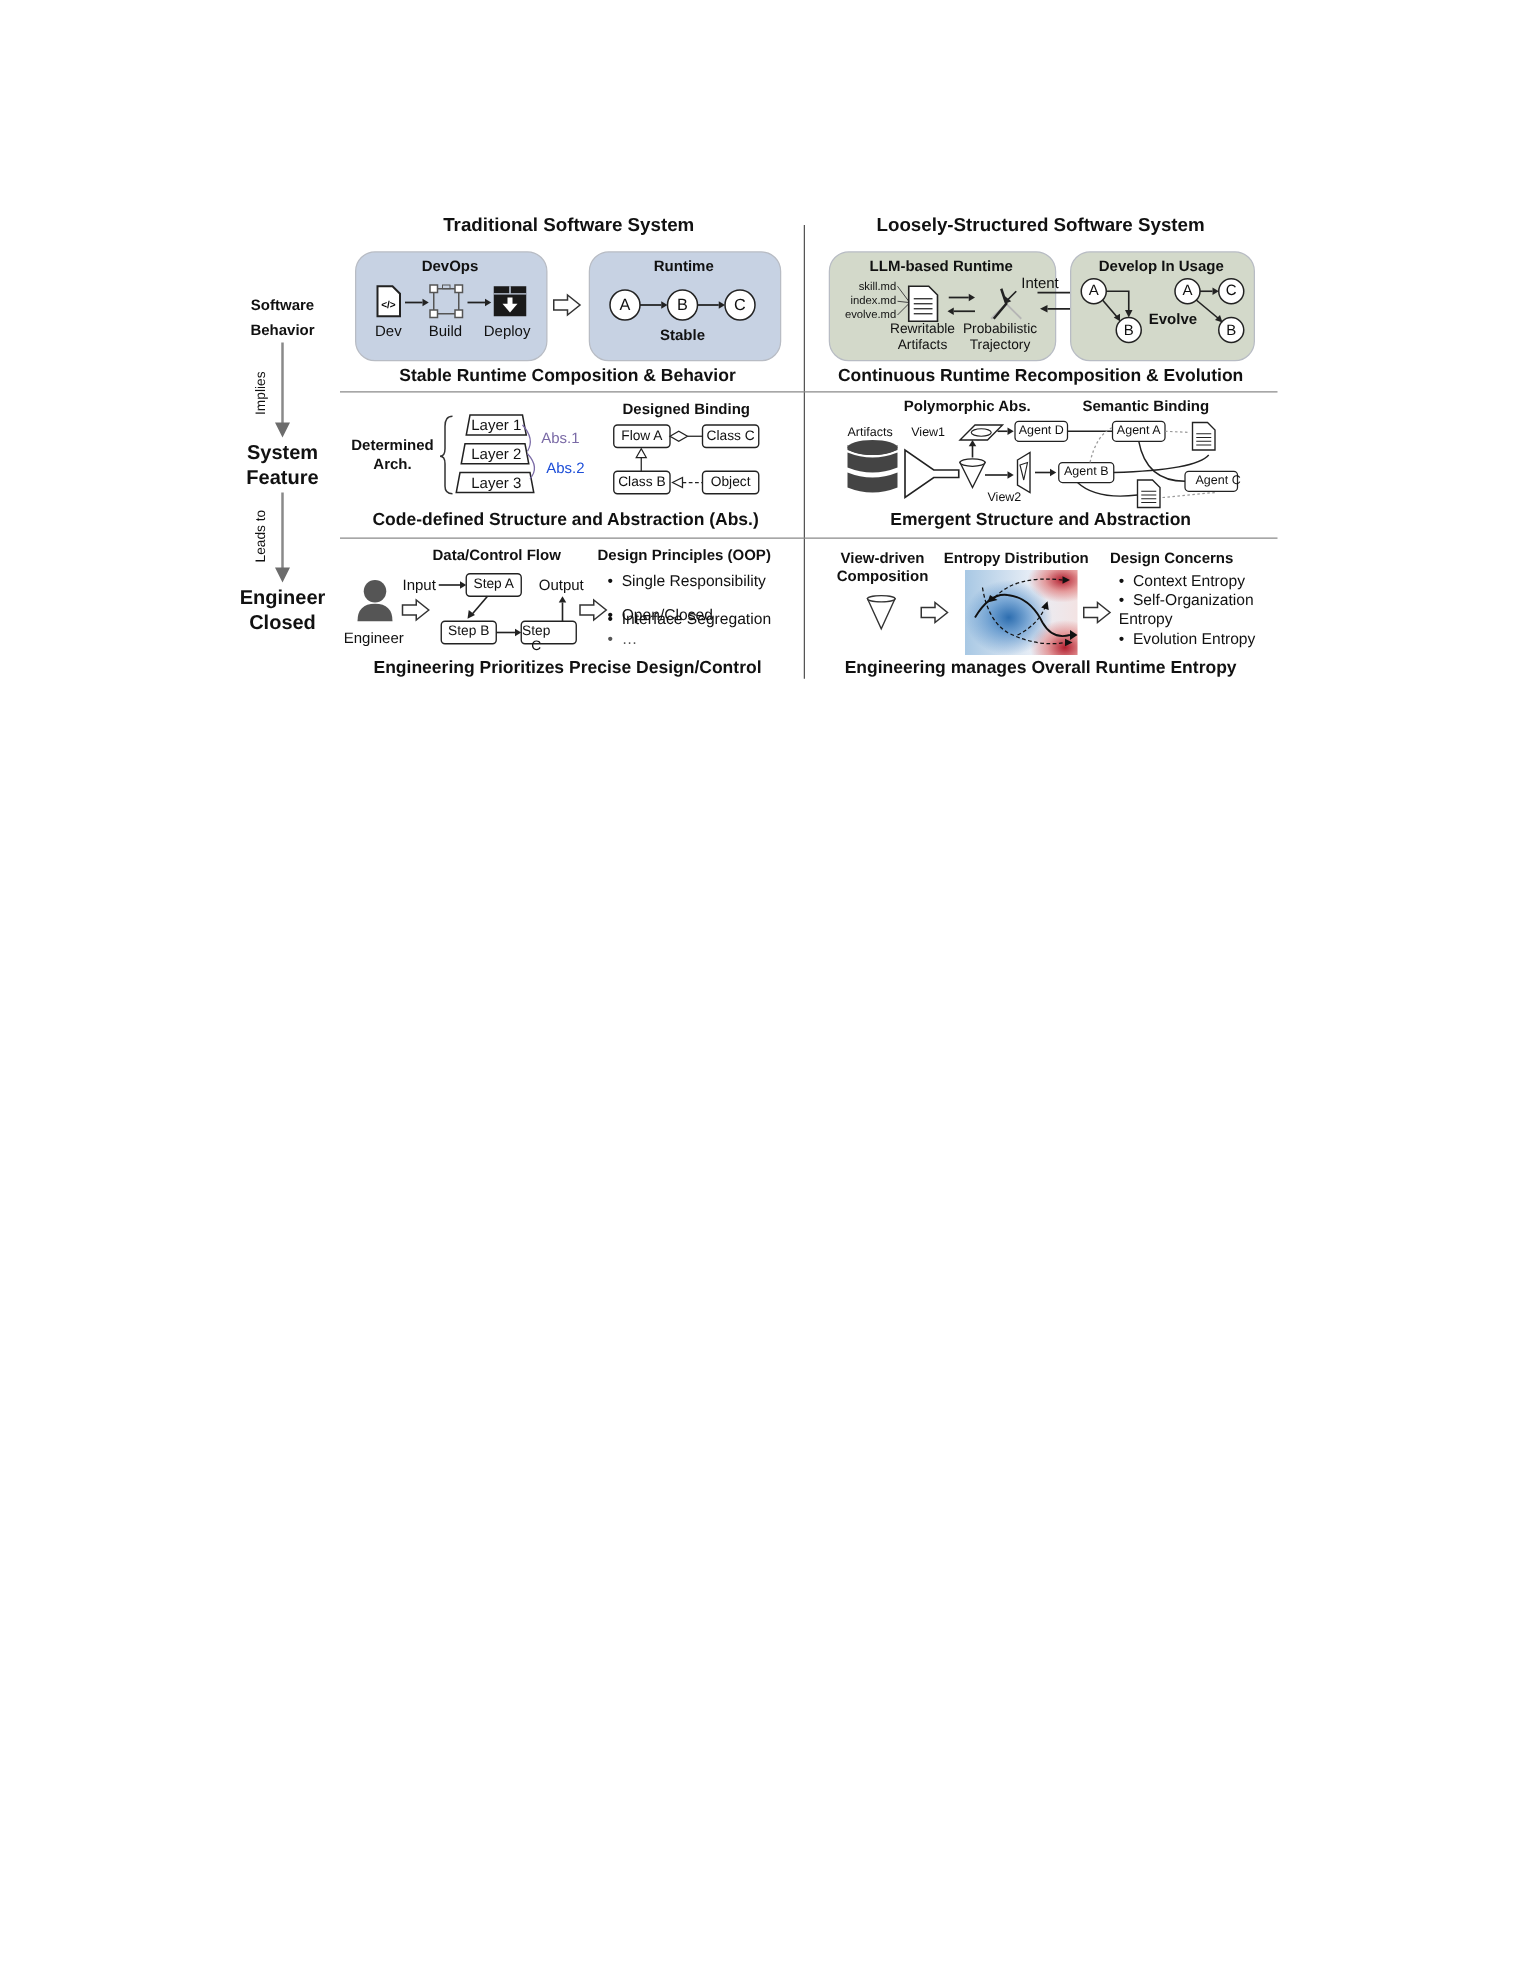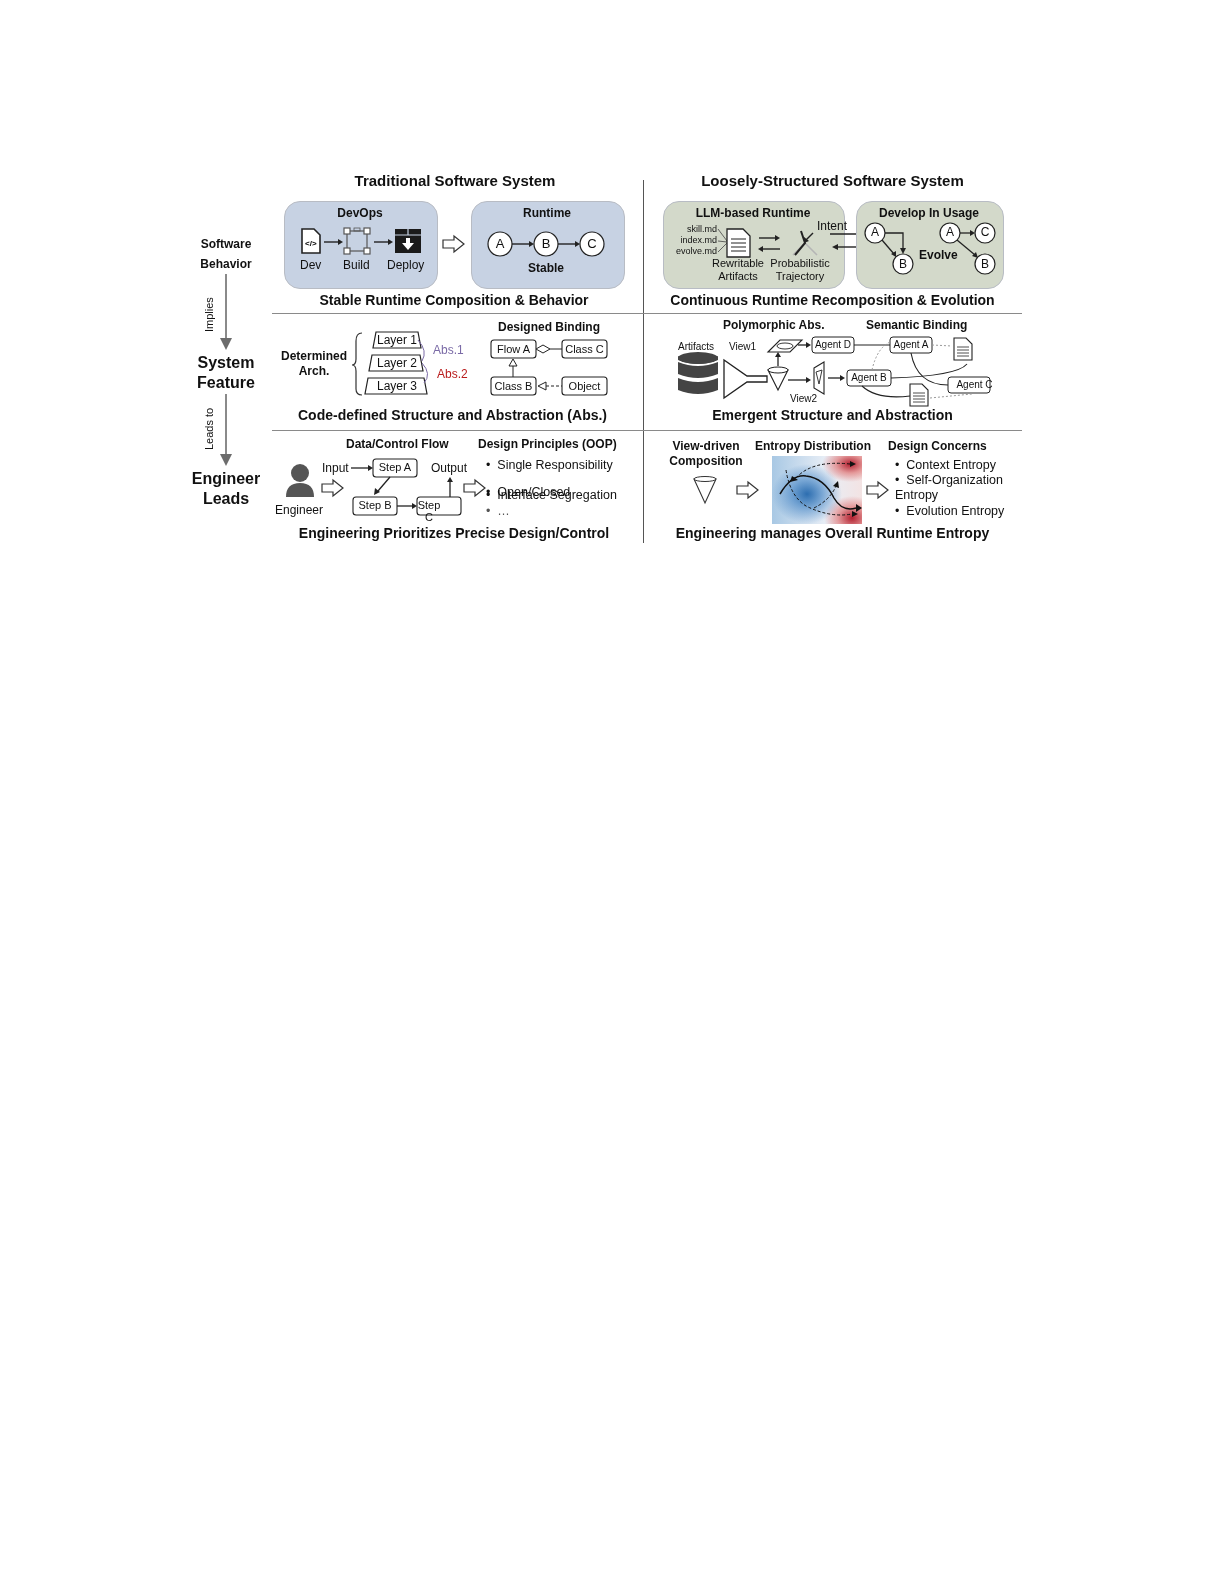--- a/index.html
+++ b/index.html
@@ -35,21 +35,21 @@
 <div class="abs b ctr" style="left:180px;top:234px;width:92px;font-size:12px;line-height:20px;">
   <div>Software</div>
   <div>Behavior</div>
 </div>
 <div class="abs b ctr" style="left:180px;top:353px;width:92px;font-size:16px;line-height:20px;">
   <div>System</div>
   <div>Feature</div>
 </div>
 <div class="abs b ctr" style="left:180px;top:469px;width:92px;font-size:16px;line-height:20px;">
   <div>Engineer</div>
-  <div>Leads</div>
+  <div>Closed</div>
 </div>
 
 <svg style="left:220px;top:274px;" width="14" height="80">
   <line x1="6" y1="0" x2="6" y2="66" stroke="#8a8a8a" stroke-width="2"></line>
   <polygon points="0,64 12,64 6,76" fill="#6c6c6c"></polygon>
 </svg>
 <div class="abs t11" style="left:200px;top:296px;width:30px;height:40px;">
   <div style="transform:rotate(-90deg);transform-origin:left top;position:absolute;left:3px;top:36px;white-space:nowrap;">Implies</div>
 </div>
 <svg style="left:220px;top:394px;" width="14" height="75">
@@ -198,21 +198,21 @@
   <polygon points="24,1 66,1 69,17 21,17" fill="#fff" stroke="#222" stroke-width="1.2"></polygon>
   <polygon points="20,24 68,24 71,40 17,40" fill="#fff" stroke="#222" stroke-width="1.2"></polygon>
   <polygon points="16,47 72,47 75,63 13,63" fill="#fff" stroke="#222" stroke-width="1.2"></polygon>
   <path d="M66,9 Q76,20 70,30" fill="none" stroke="#7a6aa6" stroke-width="1"></path>
   <path d="M70,32 Q80,43 72,52" fill="none" stroke="#7a6aa6" stroke-width="1"></path>
 </svg>
 <div class="abs t12 ctr" style="left:374px;top:333px;width:46px;">Layer 1</div>
 <div class="abs t12 ctr" style="left:374px;top:356px;width:46px;">Layer 2</div>
 <div class="abs t12 ctr" style="left:374px;top:379px;width:46px;">Layer 3</div>
 <div class="abs t12" style="left:433px;top:343px;color:#7a6aa6;">Abs.1</div>
-<div class="abs t12" style="left:437px;top:367px;color:#b91c1c;">Abs.2</div>
+<div class="abs t12" style="left:437px;top:367px;color:#1d4ed8;">Abs.2</div>
 
 <div class="abs b t12 ctr" style="left:486px;top:320px;width:126px;">Designed Binding</div>
 <svg style="left:490px;top:338px;" width="120" height="60">
   <rect x="1" y="2" width="45" height="18" rx="3" fill="#fff" stroke="#222" stroke-width="1.1"></rect>
   <rect x="72" y="2" width="45" height="18" rx="3" fill="#fff" stroke="#222" stroke-width="1.1"></rect>
   <rect x="1" y="39" width="45" height="18" rx="3" fill="#fff" stroke="#222" stroke-width="1.1"></rect>
   <rect x="72" y="39" width="45" height="18" rx="3" fill="#fff" stroke="#222" stroke-width="1.1"></rect>
   <polygon points="46,11 53,7 60,11 53,15" fill="#fff" stroke="#222" stroke-width="1"></polygon>
   <line x1="60" y1="11" x2="72" y2="11" stroke="#222" stroke-width="1"></line>
   <line x1="23" y1="39" x2="23" y2="28" stroke="#222" stroke-width="1"></line>

